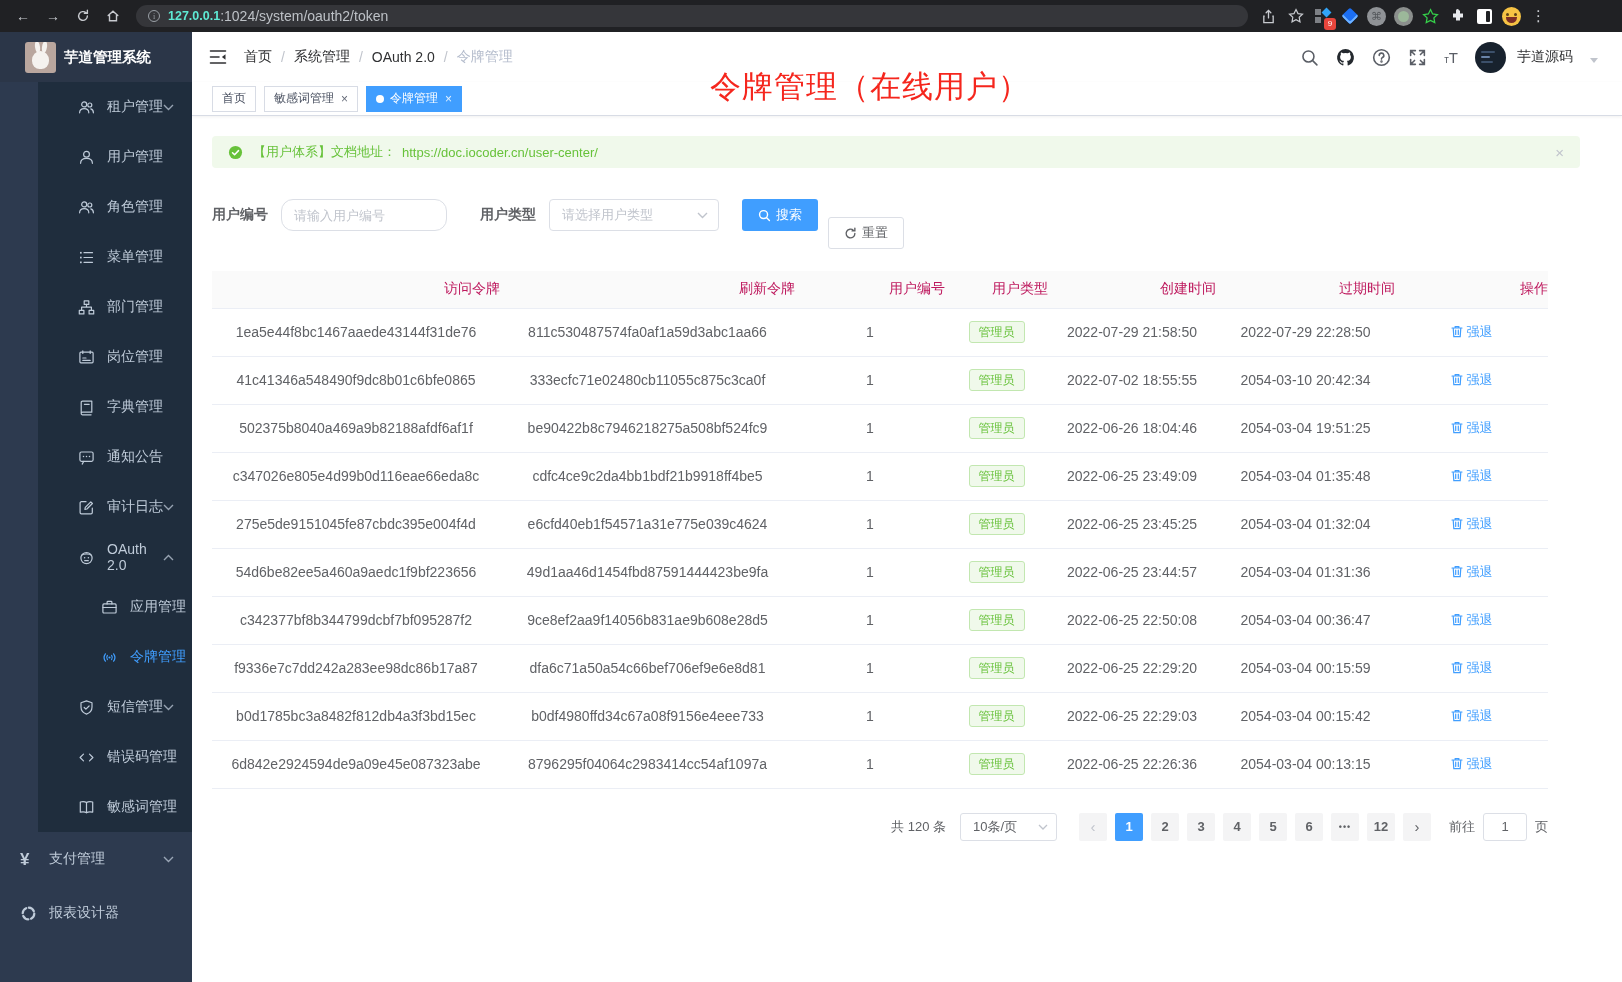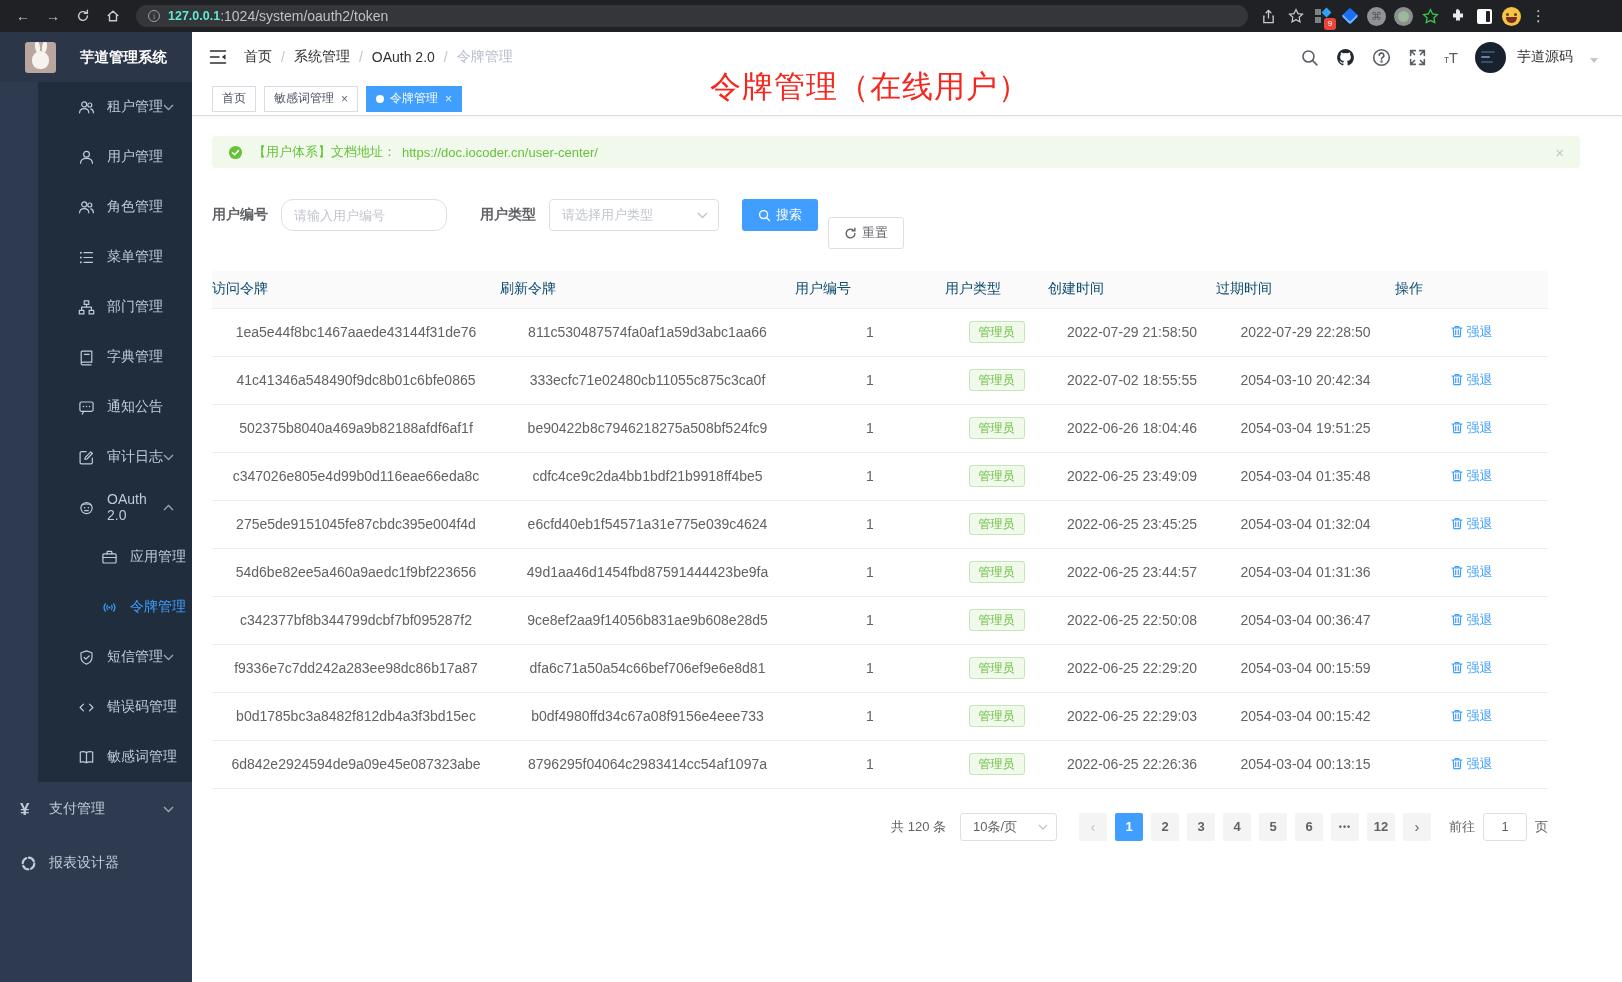--- a/index.html
+++ b/index.html
@@ -33,21 +33,21 @@
   .panelicon i { position:absolute; right:2px; top:2px; bottom:2px; width:4px; background:#202124; border-radius:1px; }
   .emoji { width:19px; height:19px; border-radius:50%; background:#f6c344; position:relative; }
   .emoji .e1,.emoji .e2 { position:absolute; width:3px; height:3px; border-radius:50%; background:#5d4117; top:6px; }
   .emoji .e1 { left:4px; } .emoji .e2 { right:4px; }
   .emoji .m { position:absolute; left:4px; right:4px; bottom:3px; height:6px; border-radius:0 0 8px 8px; background:#7b2d26; }
   .kebab { color:#c7cacf; font-size:15px; letter-spacing:0; }
 
   
   .layout { display:flex; height:950px; }
   .sidebar { width:192px; background:#2d3a4f; flex-shrink:0; display:flex; flex-direction:column; }
-  .logo-bar { height:50px; background:#2b3648; display:flex; align-items:center; padding-left:25px; gap:24px; flex-shrink:0; }
+  .logo-bar { height:50px; background:#2b3648; display:flex; align-items:center; padding-left:25px; gap:8px; flex-shrink:0; }
   .logo-img { width:31px; height:31px; border-radius:3px; background:#b9a69e; position:relative; overflow:hidden; }
   .logo-img .head { position:absolute; left:7px; top:9px; width:17px; height:18px; background:#f5f2ef; border-radius:50% 50% 45% 45%; }
   .logo-img .ear1,.logo-img .ear2 { position:absolute; width:5px; height:12px; background:#f5f2ef; border-radius:50%; top:-1px; }
   .logo-img .ear1 { left:10px; transform:rotate(-8deg); } .logo-img .ear2 { left:17px; transform:rotate(8deg); }
   .logo-title { color:#fff; font-size:14.5px; font-weight:bold; }
   .menu { flex:1; }
   .menu-item { height:50px; display:flex; align-items:center; color:#bfcbd9; font-size:14px; cursor:pointer; }
   .menu-item.dark { background:#1f2d3d;margin-left:38px; }
   .menu-item.l0 { padding-left:20px; height:54px; }
   .menu-item.l1 { padding-left:40px; }
@@ -101,21 +101,21 @@
   .f-select svg { width:11px; height:7px; stroke:#c0c4cc; fill:none; stroke-width:1.4; }
   .gap24 { width:33px; }
   .btn { height:32px; border-radius:3px; display:inline-flex; align-items:center; justify-content:center; gap:5px; font-size:13px; cursor:pointer; padding:0 15px; border:1px solid transparent; }
   .btn svg { width:13px; height:13px; fill:none; stroke-width:1.5; stroke-linecap:round; }
   .btn-primary { background:#409eff; color:#fff; margin-left:11px; }
   .btn-primary svg { stroke:#fff; }
   .btn-plain { background:#fff; border-color:#dcdfe6; color:#606266; margin-left:10px;margin-top:36px; }
   .btn-plain svg { stroke:#606266; }
 
   table.grid { width:1336px; border-collapse:collapse; table-layout:fixed; margin-top:22px; }
-  .grid th { height:37px; background:#fafafa; font-size:14px; color:#0c4a6e; font-weight:500; text-align:left; border-bottom:1px solid #ebeef5; }
+  .grid th { height:37px; background:#fafafa; font-size:14px; color:#be185d; font-weight:500; text-align:right; border-bottom:1px solid #ebeef5; }
   .grid td { height:48px; font-size:14px; color:#606266; text-align:center; border-bottom:1px solid #ebeef5; }
   .tag-success { display:inline-block; background:#f0f9eb; border:1px solid #c2e7b0; color:#67c23a; font-size:12px; padding:2px 9px; border-radius:3px; line-height:16px; }
   .act-link { color:#409eff; font-size:13px; display:inline-flex; align-items:center; gap:4px; cursor:pointer; }
   .act-link svg { width:12px; height:13px; stroke:#409eff; fill:none; stroke-width:1.2; stroke-linecap:round; }
 
   .pagination { width:1336px; margin-top:24px; display:flex; justify-content:flex-end; align-items:center; font-size:13px; color:#606266; gap:0; }
   .pg-total { margin-right:14px; }
   .pg-size { width:97px; height:28px; border:1px solid #dcdfe6; border-radius:3px; display:flex; align-items:center; padding:0 8px 0 12px; margin-right:18px; cursor:pointer; }
   .pg-size span { flex:1; font-size:13px; color:#606266; }
   .pg-size svg { width:10px; height:6px; stroke:#c0c4cc; fill:none; stroke-width:1.3; }
@@ -271,20 +271,29 @@
               <rect x="1.3" y="11.4" width="4.6" height="3.5"></rect>
               <rect x="11.1" y="11.4" width="4.6" height="3.5"></rect>
               <path d="M8.5 5.4v2.7M3.6 11.4V8.1h9.8v3.3"></path>
             </svg>
           </span>
           <span>部门管理</span>
         </div>
         <div class="menu-item l1 dark">
           <span class="mi-icon ic">
             <svg viewBox="0 0 17 17">
+              <rect x="1.9" y="3.2" width="13.2" height="10.6" rx="1"></rect>
+              <path d="M4.8 1.9v2.6M12.2 1.9v2.6M4.8 9h3.2M4.8 11.4h7.4"></path>
+            </svg>
+          </span>
+          <span>岗位管理</span>
+        </div>
+        <div class="menu-item l1 dark">
+          <span class="mi-icon ic">
+            <svg viewBox="0 0 17 17">
               <path d="M3.2 14.3V3.4a1.3 1.3 0 0 1 1.3-1.3h9.3v11.1H4.5a1.3 1.3 0 0 0 0 2.6h8.6"></path>
               <path d="M6.4 5.3h4.8"></path>
             </svg>
           </span>
           <span>字典管理</span>
         </div>
         <div class="menu-item l1 dark">
           <span class="mi-icon ic">
             <svg viewBox="0 0 17 17">
               <rect x="1.9" y="3" width="13.2" height="9.3" rx="1.5"></rect>

